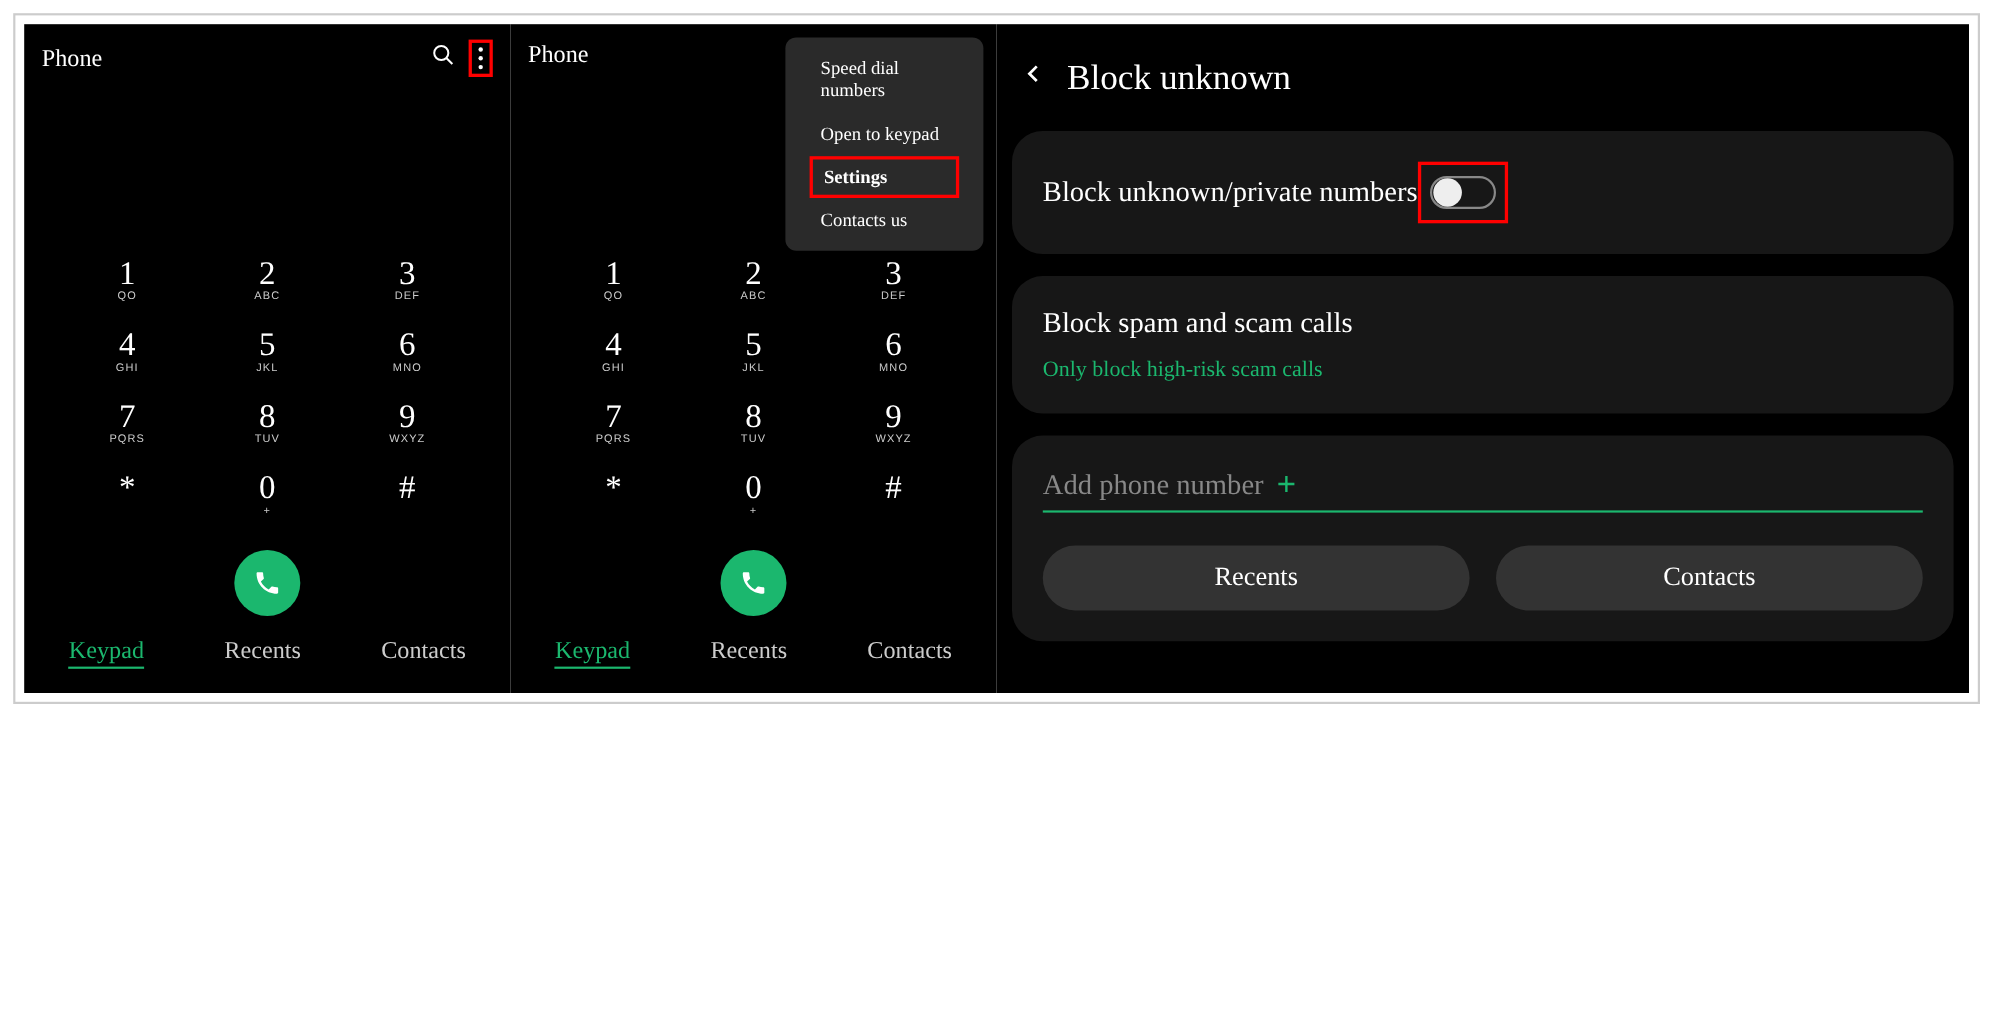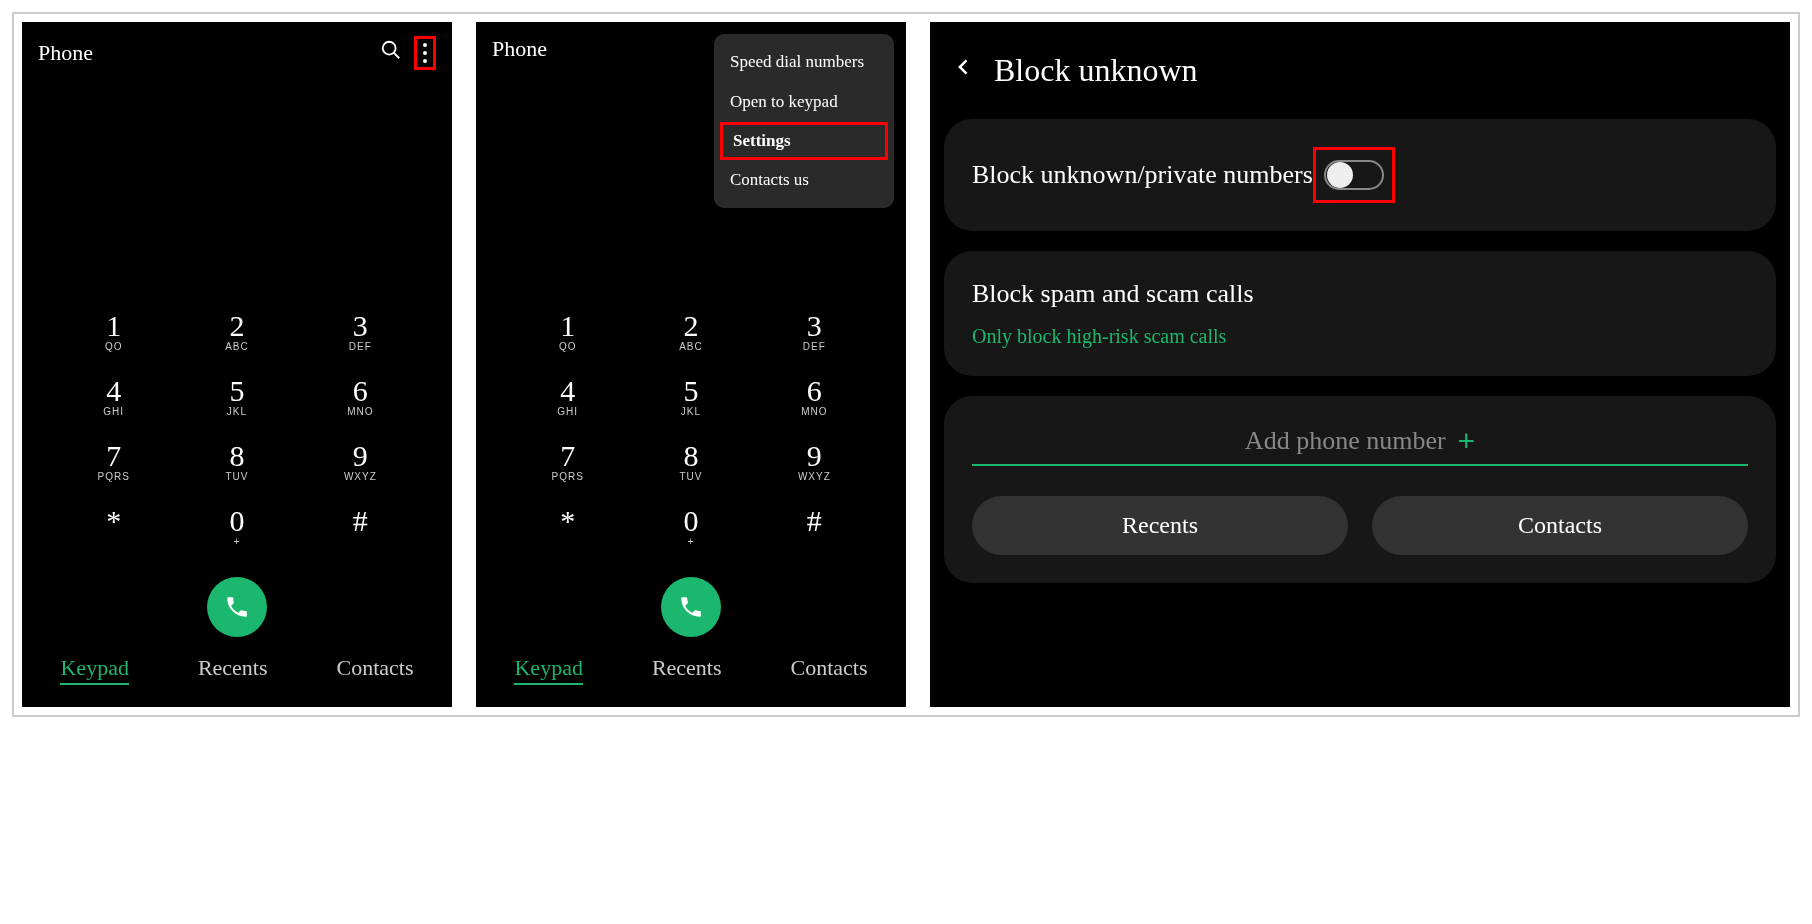--- a/index.html
+++ b/index.html
@@ -5,22 +5,22 @@
   * { box-sizing: border-box; margin: 0; padding: 0; }
   body {
     font-family: 'Segoe Script', 'Comic Sans MS', cursive;
     background: #fff;
     padding: 12px;
   }
   .outer-frame {
     border: 2px solid #ccc;
     padding: 8px;
     display: flex;
-    gap: 24px;
-    height: 705px;
+    gap: 0;
+    height: 628px;
   }
   .phone-screen {
     background: #000;
     flex: 1;
     position: relative;
     display: flex;
     flex-direction: column;
     color: #fff;
   }
   .third { flex: 2; }
@@ -56,21 +56,21 @@
   .call-btn svg { width: 26px; height: 26px; fill:#fff; }
   .bottom-tabs { display:flex; justify-content: space-around; padding: 8px 4px 12px; font-size: 22px;}
   .tab-active { color:#1bb76e; border-bottom: 2px solid #1bb76e; padding-bottom: 2px;}
   .tab-inactive { color:#ccc; }
   
   .overflow-menu {
     position: absolute;
     top: 12px; right: 12px;
     background: #2a2a2a;
     border-radius: 10px;
-    padding: 8px 0;
+    padding: 8px 16px;
     width: 180px;
     font-size: 17px;
   }
   .menu-item { padding: 10px 16px; }
   .menu-highlight { border: 3px solid #ff0000; margin: 0 6px; padding: 6px 10px; font-weight: bold;}
   
   .block-hdr { display:flex; align-items:center; gap: 20px; padding: 30px 24px 20px; font-size: 32px;}
   .back-chevron svg { width: 20px; height: 28px; }
   .card {
     background:#171717;
@@ -88,21 +88,21 @@
   }
   .toggle .knob {
     width: 26px; height: 26px; border-radius: 50%; background:#eee;
     position:absolute; left:1px; top:0px;
   }
   .input-line {
     border-bottom: 2px solid #1bb76e;
     font-size: 26px;
     color:#888;
     padding-bottom: 6px;
-    display:flex; justify-content:center; align-items:center;
+    display:flex; justify-content:flex-start; align-items:center;
   }
   .plus { color:#1bb76e; font-size: 30px; font-family: Arial,sans-serif; padding-left:12px;}
   .btn-row { display:flex; gap: 24px; margin-top: 30px;}
   .pill-btn {
     flex:1; background:#333; border-radius: 30px; text-align:center;
     padding: 16px 0; font-size: 24px;
   }
 </style>
 </head>
 <body>

